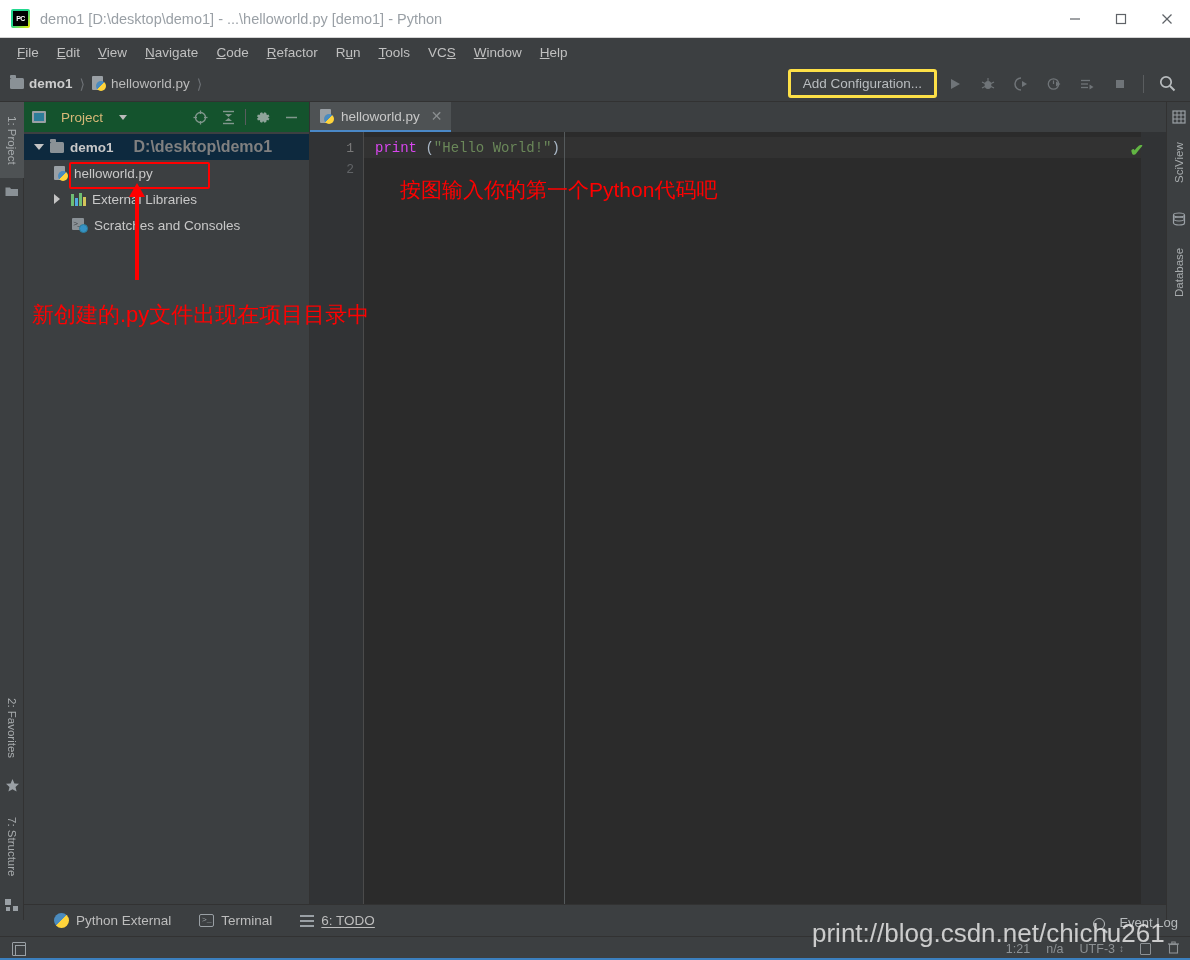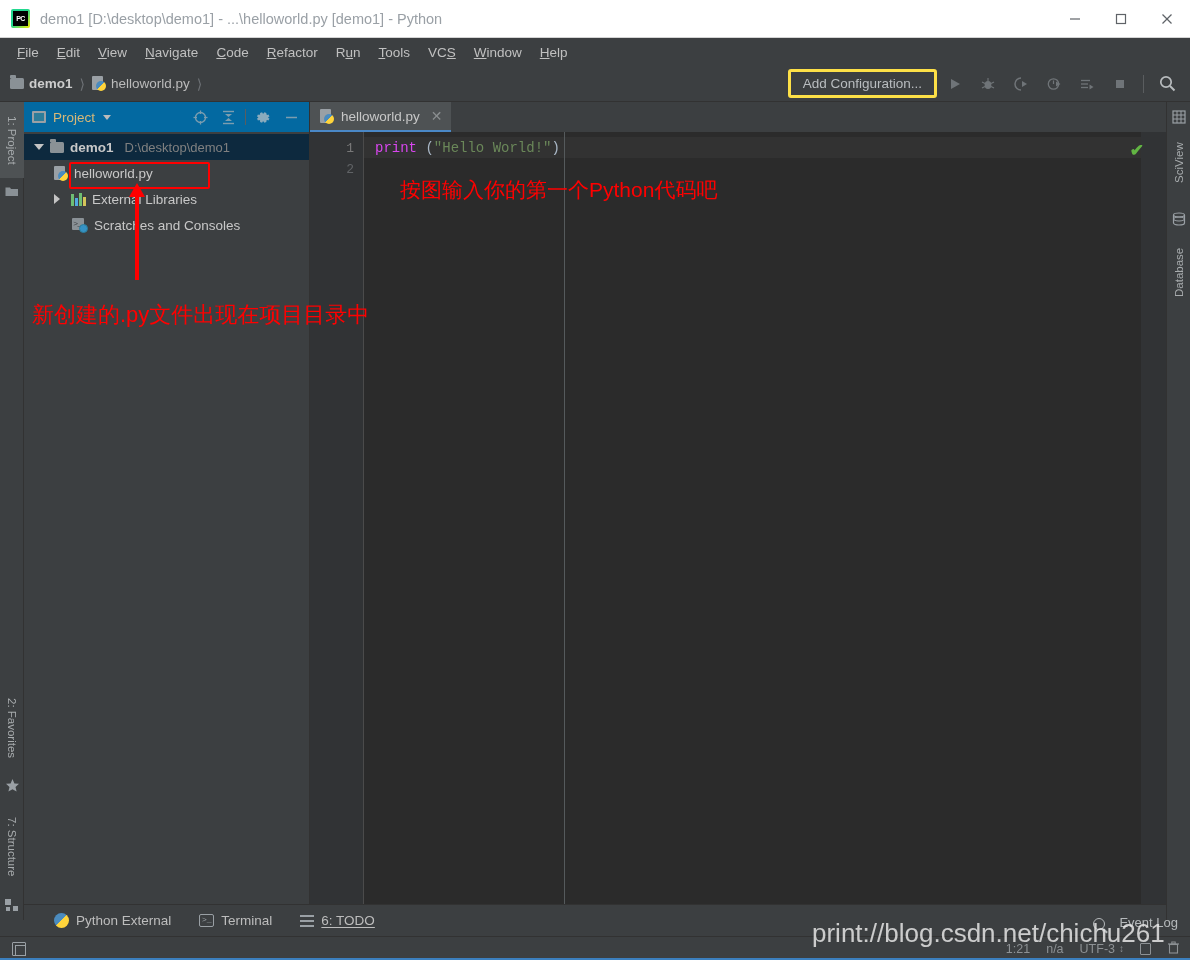--- a/index.html
+++ b/index.html
@@ -99,41 +99,41 @@
     position:absolute; right:0; top:102px; width:24px; height:818px;
     background:#3c3f41; border-left:1px solid #323232;
   }
 
   
   .project-panel {
     position:absolute; left:24px; top:102px; width:286px; height:802px;
     background:#3c3f41; border-right:1px solid #323232;
   }
   .pp-header {
-    height:30px; display:flex; align-items:center; padding-left:8px; gap:0;
-    background:#0369a1;
+    height:30px; display:flex; align-items:center; padding-left:8px; gap:8px;
+    background:#14532d;
   }
   .pp-title { color:#d8b878; font-size:13.5px; margin-left:7px; }
   .pp-screen {
     width:14px; height:12px; border:2px solid #9aa0a5; background:#2d7d9a; border-radius:1px; flex:none;
   }
   .caret-dn { width:0;height:0;border-left:4px solid transparent;border-right:4px solid transparent;border-top:5px solid #bbb; margin-left:8px;}
   .pp-actions { margin-left:auto; display:flex; align-items:center; gap:0; padding-right:4px; }
   .pp-act { width:28px; height:26px; display:flex; align-items:center; justify-content:center; opacity:.7; }
   .pp-divider { width:1px;height:16px;background:#5a5d5f;margin:0 3px; }
 
   .tree { padding-top:2px; font-size:13.5px; }
   .tree-row { height:26px; display:flex; align-items:center; padding-left:8px; white-space:nowrap; }
   .tree-row.selected { background:#0d293e; }
   .tw { width:14px; display:flex; align-items:center; justify-content:center; flex:none;}
   .tri-dn { width:0;height:0;border-left:5px solid transparent;border-right:5px solid transparent;border-top:6px solid #c4c4c4; }
   .tri-rt { width:0;height:0;border-top:5px solid transparent;border-bottom:5px solid transparent;border-left:6px solid #c4c4c4; }
   .tree-label { color:#c8c8c8; margin-left:6px; }
   .tree-label.bold { font-weight:bold; }
-  .tree-path { color:#808080; margin-left:11px; font-size:13px; }
+  .tree-path { color:#808080; margin-left:20px; font-size:16px;font-weight:bold; }
   .lib-ico { width:15px;height:14px;flex:none;display:flex;align-items:flex-end;gap:1px; }
   .lib-ico i { width:3px; background:#6fbf73; display:block; }
   .scratch-ico { width:16px;height:15px;position:relative;flex:none; }
   .scratch-ico .sq { position:absolute;left:0;top:0;width:12px;height:12px;background:#8a9196;border-radius:1px;
      color:#3c3f41;font-size:8px;line-height:12px;text-align:center;font-family:"Liberation Mono",monospace;}
   .scratch-ico .clk { position:absolute;right:0;bottom:0;width:9px;height:9px;border-radius:50%;background:#3592c4;
      border:1.5px solid #2d7d9a; }
 
   
   .tabbar {

